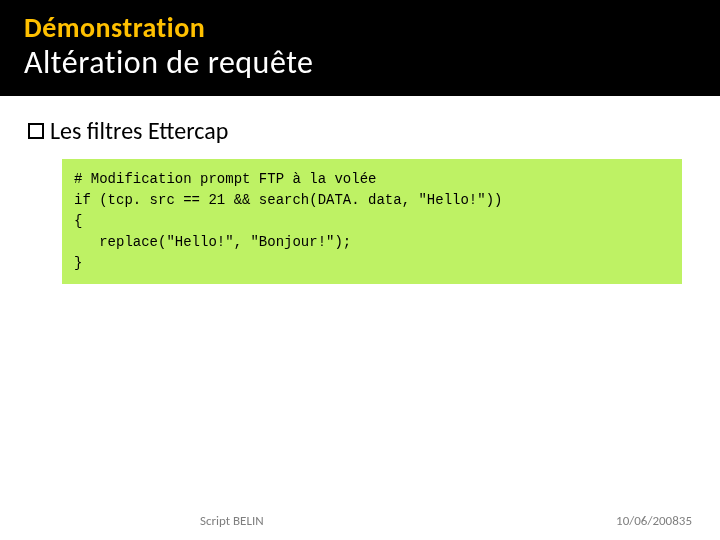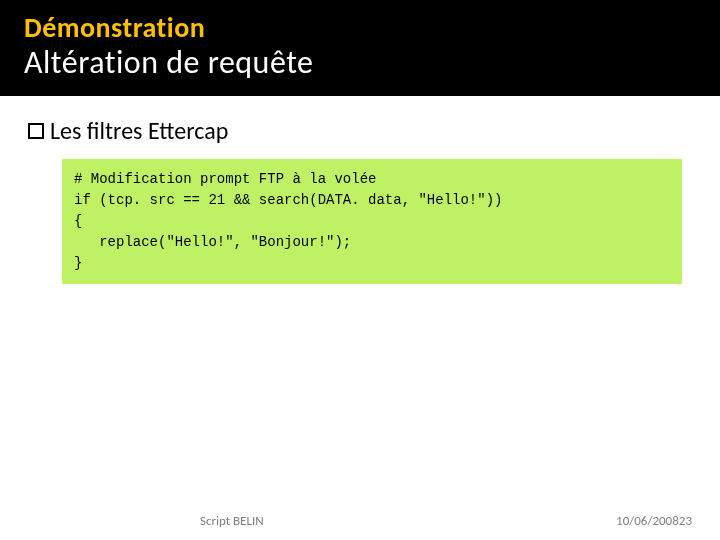--- a/index.html
+++ b/index.html
@@ -51,16 +51,16 @@
 if (tcp. src == 21 &amp;&amp; search(DATA. data, "Hello!"))
 {
    replace("Hello!", "Bonjour!");
 }</div>
 
   </div>
 
   <div class="footer">
     <span>10/06/2008</span>
     <span class="author">Script BELIN</span>
-    <span class="page">23</span>
+    <span class="page">35</span>
   </div>
 
 </div>
 
 </body></html>

